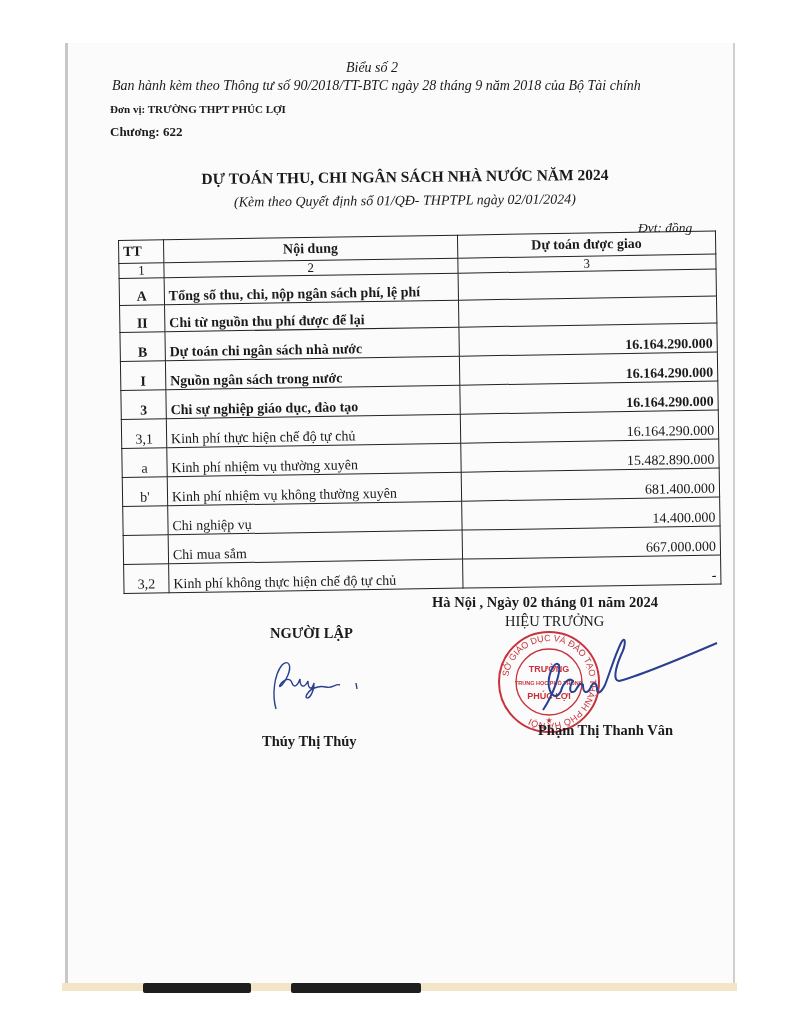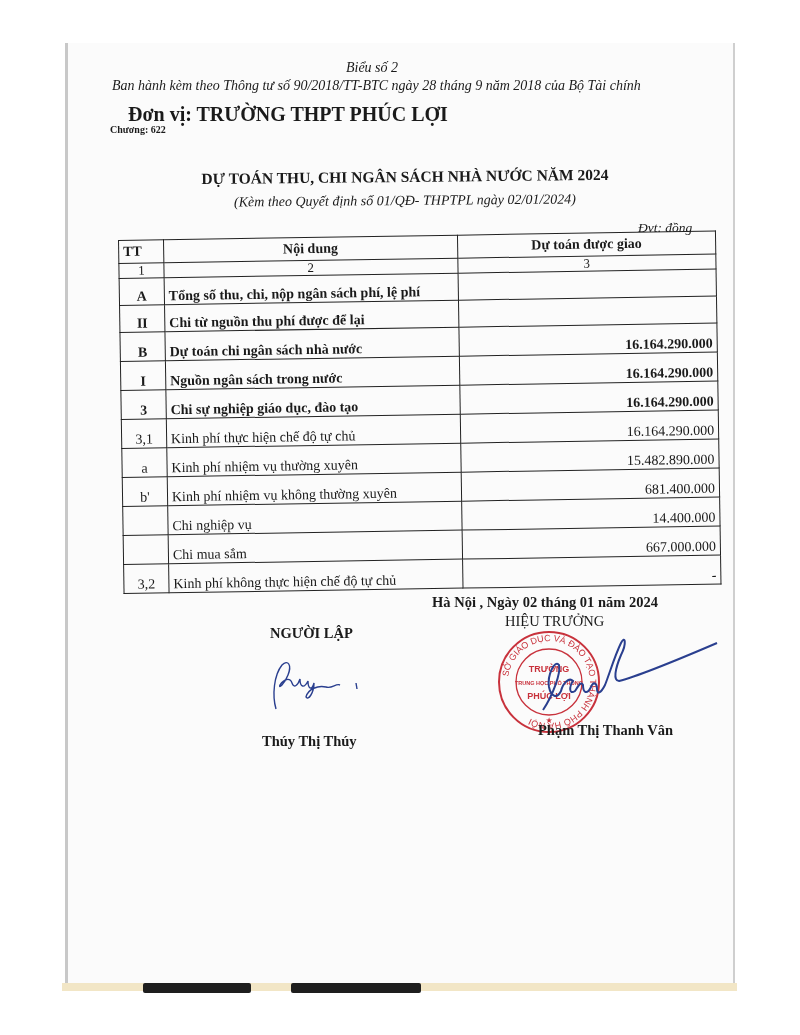--- a/index.html
+++ b/index.html
@@ -21,22 +21,22 @@
     background: #f2e6c6;
   }
   .bar { position: absolute; top: 983px; height: 10px; background: #1e1e1e; border-radius: 2px; }
   .bar1 { left: 143px; width: 108px; }
   .bar2 { left: 291px; width: 130px; }
 
   .abs { position: absolute; white-space: nowrap; }
 
   .form-no { left: 0; width: 724px; top: 60px; text-align: center; font-size: 14px; font-style: italic; padding-left: 20px; box-sizing: border-box;}
   .issued { left: 112px; top: 78px; font-size: 14px; font-style: italic; text-align: right; }
-  .unit { left: 128px; top: 103px; font-size: 20px; font-weight: bold; text-align: center; }
-  .chapter { left: 110px; top: 124px; font-size: 10px; font-weight: bold; }
+  .unit { left: 110px; top: 103px; font-size: 11px; font-weight: bold; text-align: center; }
+  .chapter { left: 110px; top: 124px; font-size: 13px; font-weight: bold; }
 
   .doc-title { left: 0; width: 800px; top: 168px; text-align: center; font-size: 15.5px; font-weight: bold; padding-left: 10px; box-sizing: border-box; transform: rotate(-0.6deg);}
   .doc-sub { left: 0; width: 800px; top: 193px; text-align: center; font-size: 14px; font-style: italic; padding-left: 10px; box-sizing: border-box; transform: rotate(-0.5deg);}
   .unit-note { left: 638px; top: 220px; font-size: 13.5px; font-style: italic; }
 
   table.budget {
     position: absolute; left: 118px; top: 240px; width: 598px;
     border-collapse: collapse; font-size: 14px;
     transform: rotate(-0.9deg); transform-origin: left top;
   }

